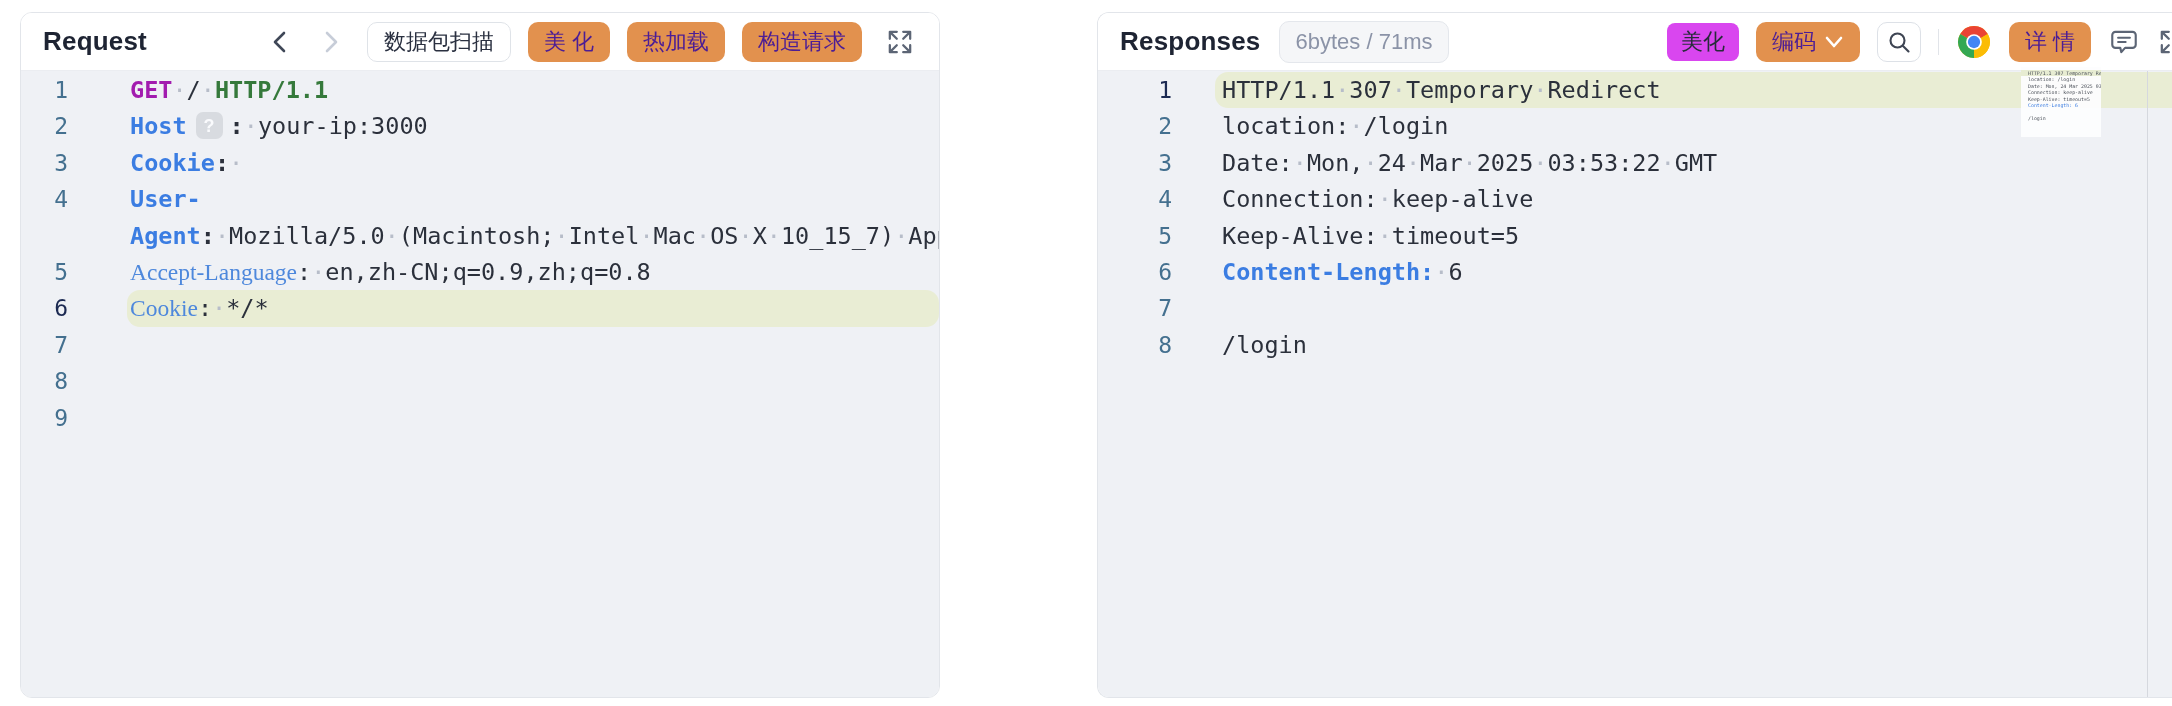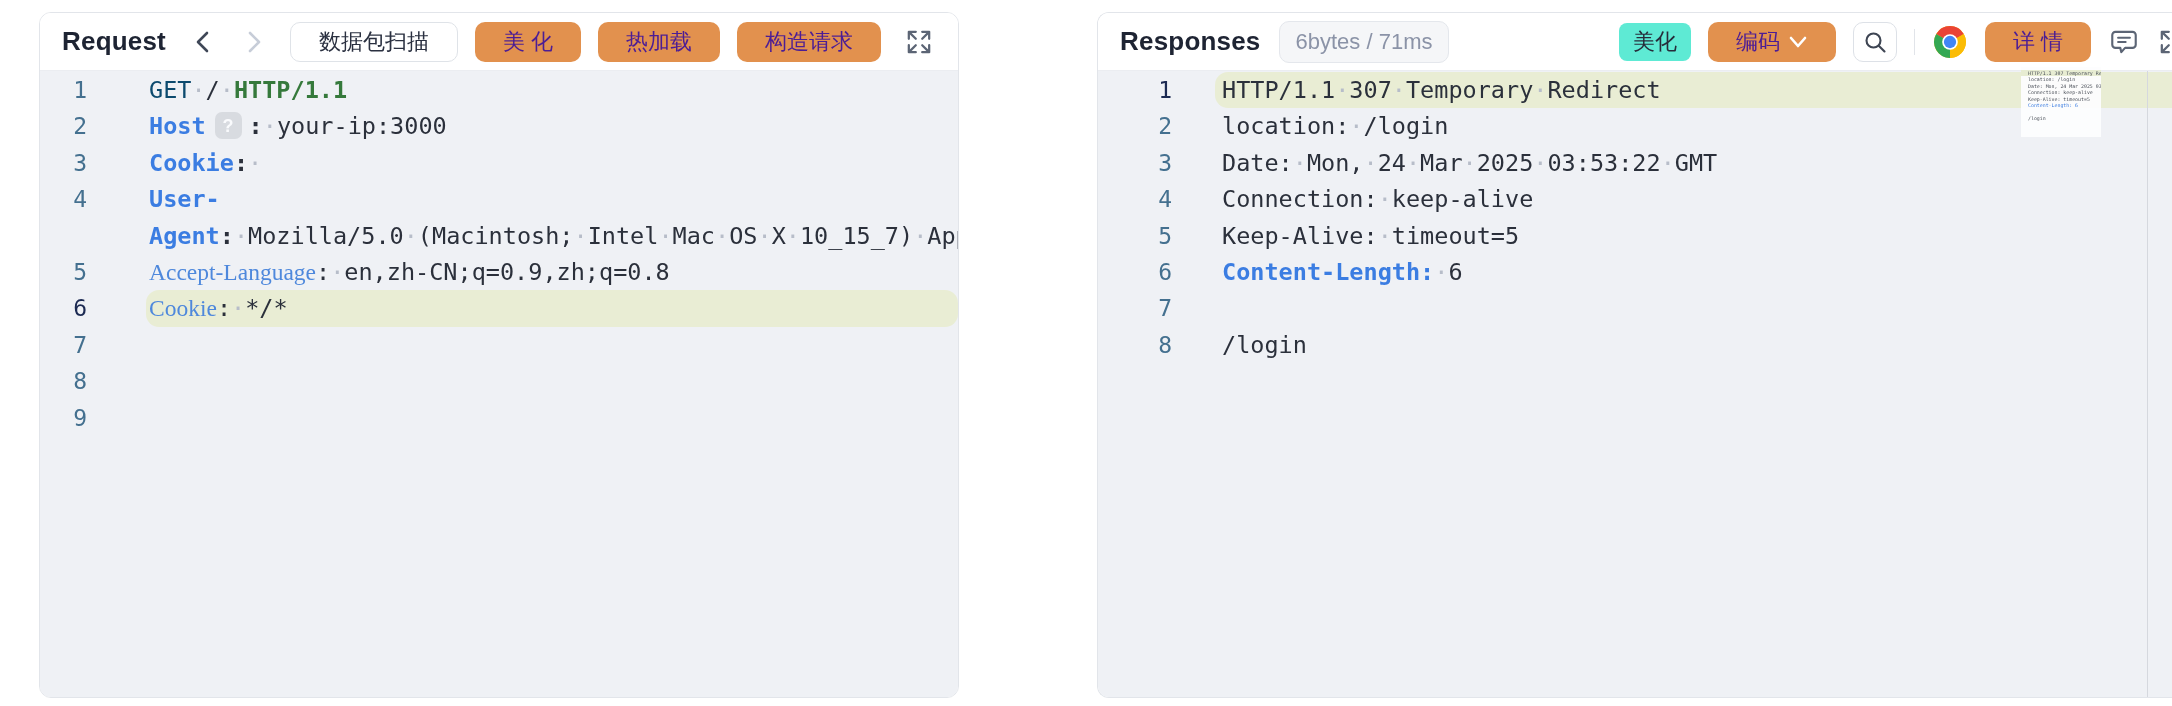--- a/index.html
+++ b/index.html
@@ -1,52 +1,52 @@
 <!DOCTYPE html>
 <html><head>
 <meta charset="utf-8">
 <style>
   html,body{margin:0;padding:0;}
   body{width:2172px;height:706px;background:#ffffff;overflow:hidden;
        font-family:"Liberation Sans","DejaVu Sans",sans-serif;position:relative;}
   .panel{position:absolute;top:12px;height:686px;background:#ffffff;
          border:1px solid #e2e5ea;box-sizing:border-box;overflow:hidden;}
-  .panel.left{left:20px;width:920px;border-radius:12px;margin-left:19px;}
+  .panel.left{left:20px;width:920px;border-radius:12px;}
   .panel.right{left:1097px;width:1114px;border-radius:12px 0 0 12px;border-right:none;}
   header{height:58px;display:flex;align-items:center;padding:0 24px 0 22px;
          border-bottom:1px solid #ebedf1;box-sizing:border-box;background:#fff;}
   .ptitle{font-size:26px;font-weight:600;color:#1e2433;margin:0;letter-spacing:.2px;}
   .hgroup{margin-left:auto;display:flex;align-items:center;gap:17px;}
   .badge-pill{margin-left:18px;height:40px;display:flex;align-items:center;padding:0 16px;
          background:#f5f6f8;border:1px solid #e4e7ec;border-radius:10px;
          font-size:22px;color:#8b93a7;}
-  .btn{height:40px;border:none;border-radius:10px;font-size:22px;padding:0 28px;
+  .btn{height:40px;border:none;border-radius:10px;font-size:22px;padding:0 16px;
        display:flex;align-items:center;gap:8px;cursor:pointer;
        font-family:"Liberation Sans","DejaVu Sans",sans-serif;}
   .btn.orange{background:#e2914e;color:#4c1d95;}
   .btn.ghost{background:#ffffff;color:#2a3040;border:1px solid #dfe3e8;}
-  .btn.gray{background:#5eead4;color:#272c3a;height:38px;border-radius:8px;padding:0 14px;}
+  .btn.gray{background:#d946ef;color:#272c3a;height:38px;border-radius:8px;padding:0 14px;}
   .btn.square{width:44px;padding:0;justify-content:center;background:#fff;border:1px solid #dde1e7;}
   .navbtn{background:none;border:none;padding:0;cursor:pointer;display:flex;align-items:center;}
   .iconbtn{display:flex;align-items:center;cursor:pointer;}
   .hdivider{width:1px;height:26px;background:#e1e4e9;}
   .code{position:absolute;top:58px;left:0;right:0;bottom:0;background:#eff1f5;
         padding-top:1px;overflow:hidden;
         font:23.5px/36.4px "DejaVu Sans Mono","Liberation Mono",monospace;color:#2b303b;}
   .row{display:flex;}
   .gut{flex:0 0 106px;text-align:right;padding-right:59px;box-sizing:border-box;
        color:#44708f;font-size:23px;user-select:none;}
   .panel.right .gut{flex-basis:117px;padding-right:43px;}
   .cnt{flex:1;white-space:pre-wrap;overflow-wrap:break-word;word-break:normal;
        padding:0 30px 0 3px;box-sizing:border-box;min-height:36.4px;}
   .panel.right .cnt{padding:0 26px 0 7px;}
   .row.hl .cnt{background:#e9edd4;border-radius:13px;}
   .row.hl .gut{color:#1c2a52;}
   .dot{color:#b7bdc9;}
-  .tk-m{color:#0c4a6e;font-weight:normal;}
+  .tk-m{color:#a21caf;font-weight:bold;}
   .tk-v{color:#35793b;font-weight:bold;}
   .tk-hb{color:#3b7de2;font-weight:bold;}
   .tk-h{color:#4e88dc;font-family:Liberation Serif, serif;}
   .tk-p{color:#2b303b;}
   .tk-pb{color:#2b303b;font-weight:bold;}
   .qbadge{display:inline-block;background:#d8dbe0;color:#fafbfd;border-radius:7px;
           width:27px;height:27px;line-height:28px;text-align:center;font-size:18px;
           font-weight:bold;margin:0 7px 0 9px;vertical-align:2px;
           font-family:"Liberation Sans",sans-serif;}
   .vline{position:absolute;width:1px;top:58px;bottom:0;background:#d5d8de;}

